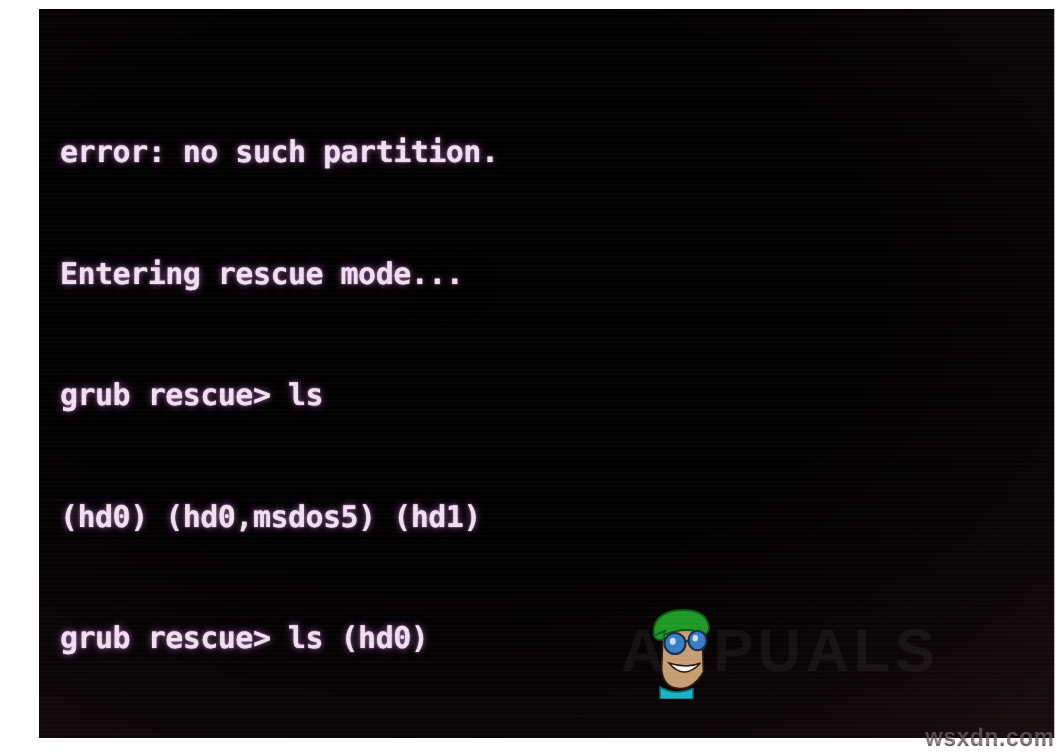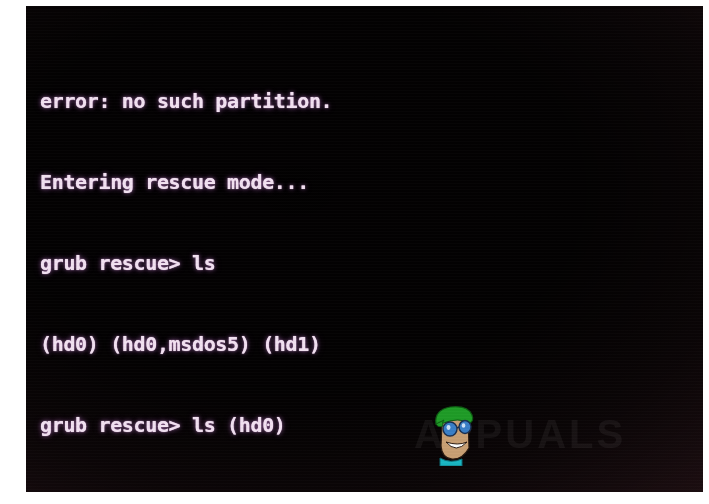--- a/index.html
+++ b/index.html
@@ -210,13 +210,14 @@
     </div>
 
     <div id="crt-scanlines"></div>
   </div>
 
   <div id="edge-left"></div>
   <div id="edge-right"></div>
   <div id="edge-top"></div>
   <div id="edge-bottom"></div>
 
+  <div id="site-stamp">wsxdn.com</div>
 </div>
 
 </body></html>

